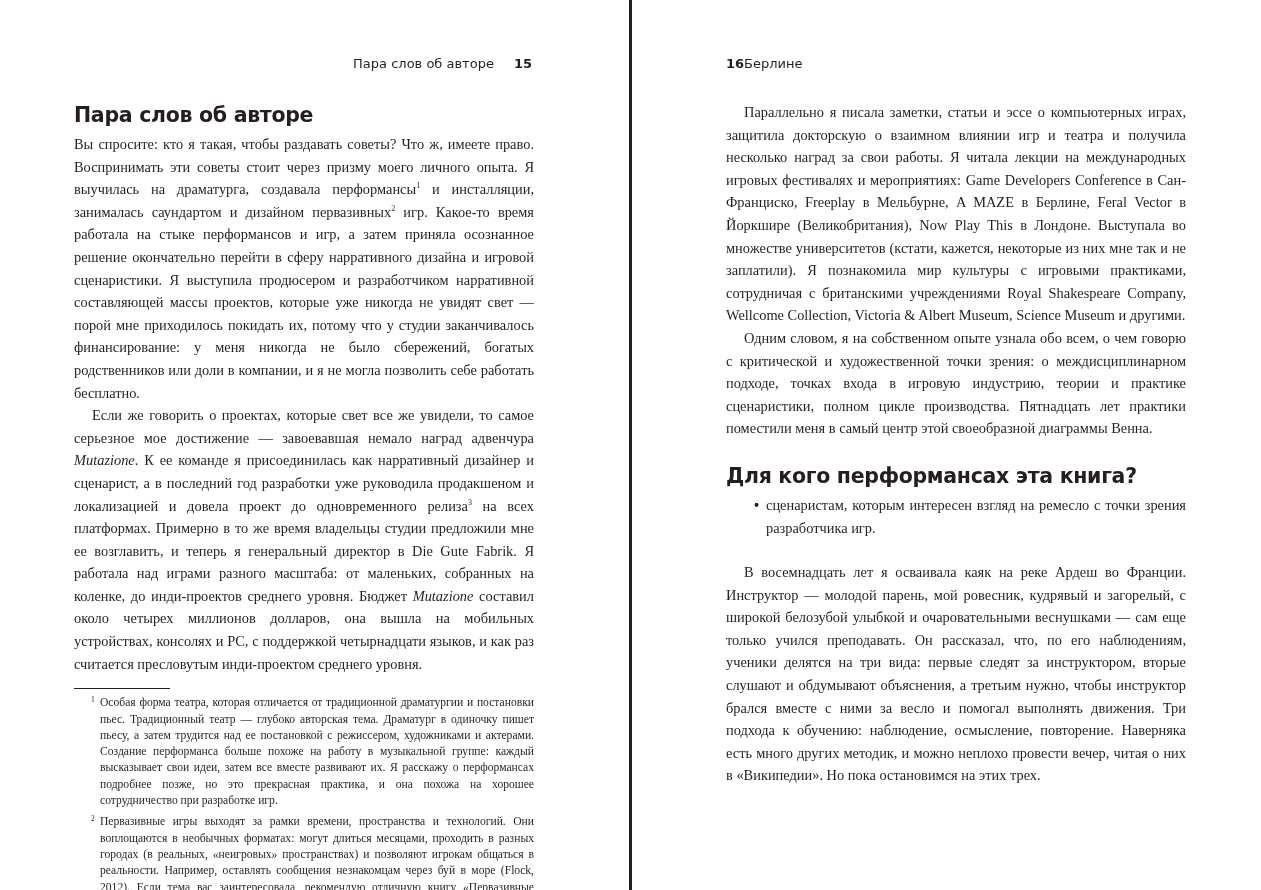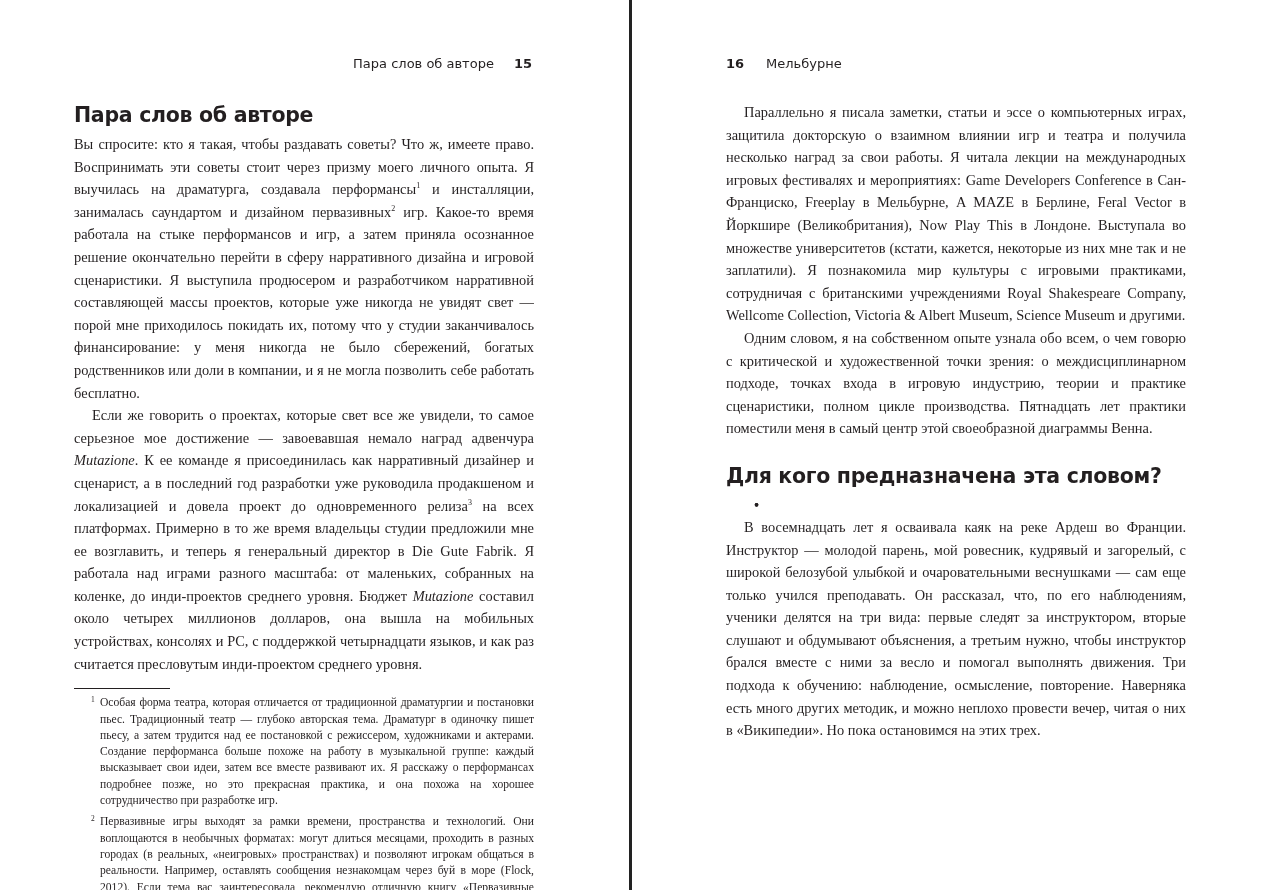--- a/index.html
+++ b/index.html
@@ -10,21 +10,21 @@
 
     .page { position: absolute; top: 0; height: 890px; }
     .page-left { left: 74px; width: 460px; }
     .page-right { left: 726px; width: 460px; }
 
     .running-head { position: absolute; top: 56px; font-family: "DejaVu Sans", "Liberation Sans", sans-serif; font-size: 13px; color: #231f20; white-space: nowrap; }
     .page-left .running-head { right: 2px; }
     .page-right .running-head { left: 0; }
     .running-head .num { font-weight: bold; }
     .page-left .running-head .num { margin-left: 20px; }
-    .page-right .running-head .num { margin-right: 22px; }
+    .page-right .running-head .num { }
 
     .content { position: absolute; left: 0; width: 460px; }
     .page-left .content { top: 101px; }
     .page-right .content { top: 101px; }
 
     h2 { font-family: "DejaVu Sans", "Liberation Sans", sans-serif; font-weight: bold; font-size: 20.5px; letter-spacing: -0.3px; color: #231f20; line-height: 28px; margin-bottom: 4px; }
 
     p.body { font-family: Liberation Serif, serif; font-size: 14.4px; line-height: 22.6px; text-align: justify; hyphens: manual; }
     p.body.indent { text-indent: 18px; }
     sup { font-size: 8px; line-height: 0; vertical-align: 6px; }
@@ -65,33 +65,33 @@
     </div>
     <div class="footnote">
       <span class="fn-mark">2</span><span>Первазивные игры выходят за рамки времени, пространства и технологий. Они воплощаются в необычных форматах: могут длиться месяцами, проходить в разных городах (в реальных, «неигровых» пространствах) и позволяют игрокам общаться в реальности. Например, оставлять сообщения незнакомцам через буй в море (Flock, 2012). Если тема вас заинтересовала, рекомендую отличную книгу «Первазивные игры: теория и дизайн» (Монтола и др., 2009). Советую также изучить работы </span>
     </div>
 
   </div>
 </div>
 
 <div class="page page-right">
   <div class="running-head">
-    <span class="num">16</span><span>Мельбурне</span>
+    <span class="num">16</span><span>Берлине</span>
   </div>
 
   <div class="content">
     <p class="body indent">Параллельно я писала заметки, статьи и эссе о компьютерных играх, защитила докторскую о взаимном влиянии игр и театра и получила несколько наград за свои работы. Я читала лекции на международных игровых фестивалях и мероприятиях: Game Developers Conference в Сан-Франциско, Freeplay в Мельбурне, A MAZE в Берлине, Feral Vector в Йоркшире (Великобритания), Now Play This в Лондоне. Выступала во множестве университетов (кстати, кажется, некоторые из них мне так и не заплатили). Я познакомила мир культуры с игровыми практиками, сотрудничая с британскими учреждениями Royal Shakespeare Company, Wellcome Collection, Victoria &amp; Albert Museum, Science Museum и другими.</p>
     <p class="body indent">Одним словом, я на собственном опыте узнала обо всем, о чем говорю с критической и художественной точки зрения: о междисциплинарном подходе, точках входа в игровую индустрию, теории и практике сценаристики, полном цикле производства. Пятнадцать лет практики поместили меня в самый центр этой своеобразной диаграммы Венна.</p>
 
-    <h2 class="right-h2">Для кого предназначена эта словом?</h2>
+    <h2 class="right-h2">Для кого перформансах эта книга?</h2>
 
 
     <ul class="bullets">
       <li><span class="bullet">•</span></li>
       <li><span class="bullet">•</span></li>
-      <li><span class="bullet">•</span></li>
+      <li><span class="bullet">•</span><span>сценаристам, которым интересен взгляд на ремесло с точки зрения разработчика игр.</span></li>
     </ul>
 
     <div class="gap"></div>
 
     <p class="body indent">В восемнадцать лет я осваивала каяк на реке Ардеш во Франции. Инструктор — молодой парень, мой ровесник, кудрявый и загорелый, с широкой белозубой улыбкой и очаровательными веснушками — сам еще только учился преподавать. Он рассказал, что, по его наблюдениям, ученики делятся на три вида: первые следят за инструктором, вторые слушают и обдумывают объяснения, а третьим нужно, чтобы инструктор брался вместе с ними за весло и помогал выполнять движения. Три подхода к обучению: наблюдение, осмысление, повторение. Наверняка есть много других методик, и можно неплохо провести вечер, читая о них в «Википедии». Но пока остановимся на этих трех.</p>
   </div>
 </div>
 
 </body></html>

